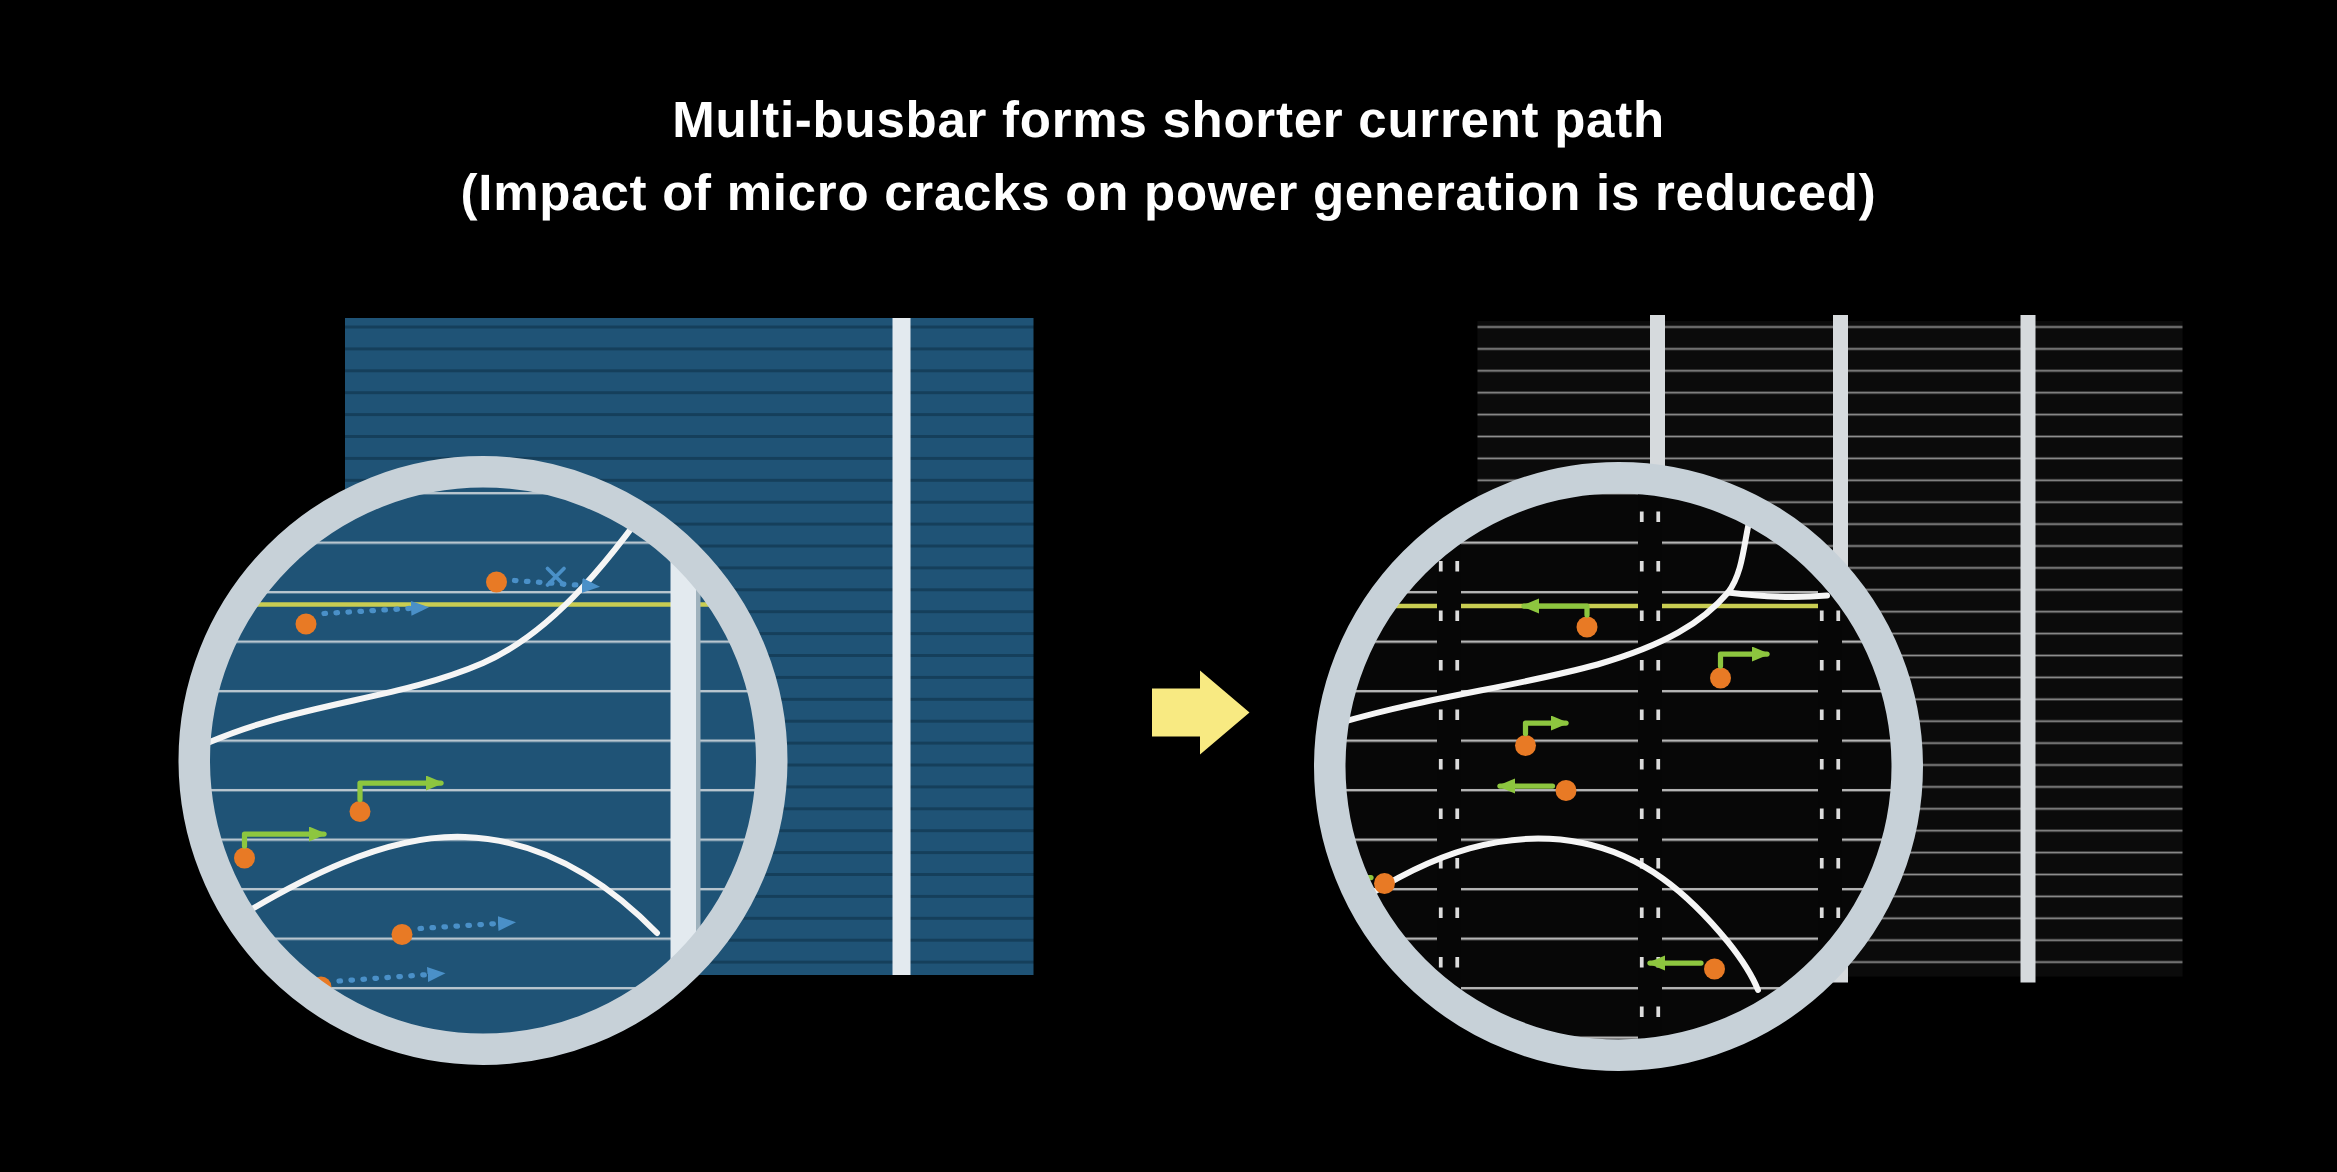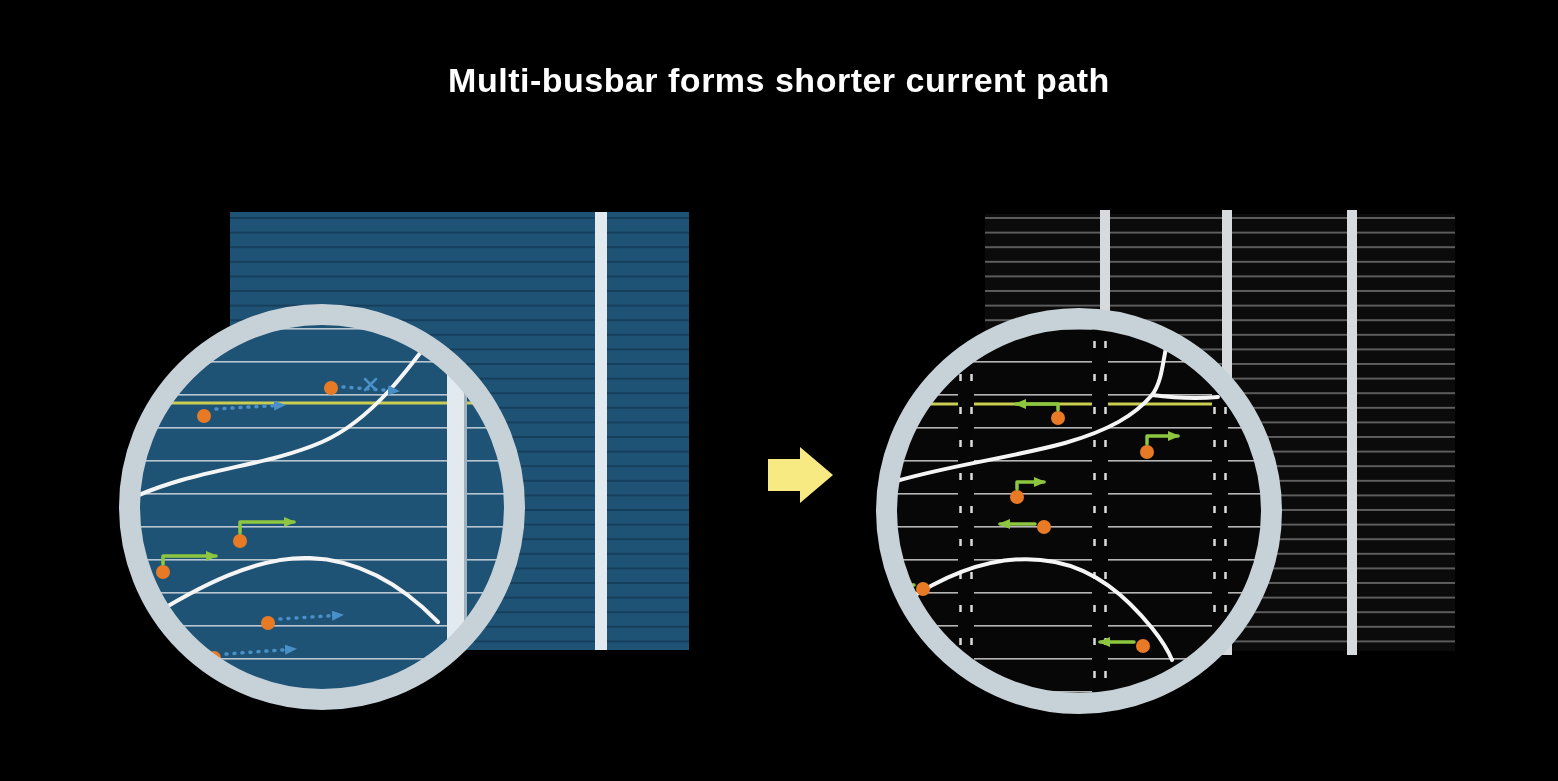--- a/index.html
+++ b/index.html
@@ -33,20 +33,21 @@
     left: 0;
   }
 </style>
 </head>
 <body>
 
 <div class="stage">
 
   <div class="title-block">
     <div>Multi-busbar forms shorter current path</div>
+    <div>(Impact of micro cracks on power generation is reduced)</div>
   </div>
 
   <svg class="diagram-svg" width="1558" height="781" viewBox="0 0 1558 781">
     <defs>
       <pattern id="pCellLeft" width="8" height="14.6" patternUnits="userSpaceOnUse">
         <rect width="8" height="14.6" fill="#1f5376"></rect>
         <rect y="12.6" width="8" height="2" fill="#153f5b"></rect>
       </pattern>
       <pattern id="pZoomLeft" width="8" height="33" patternUnits="userSpaceOnUse">
         <rect width="8" height="33" fill="#1f5376"></rect>

